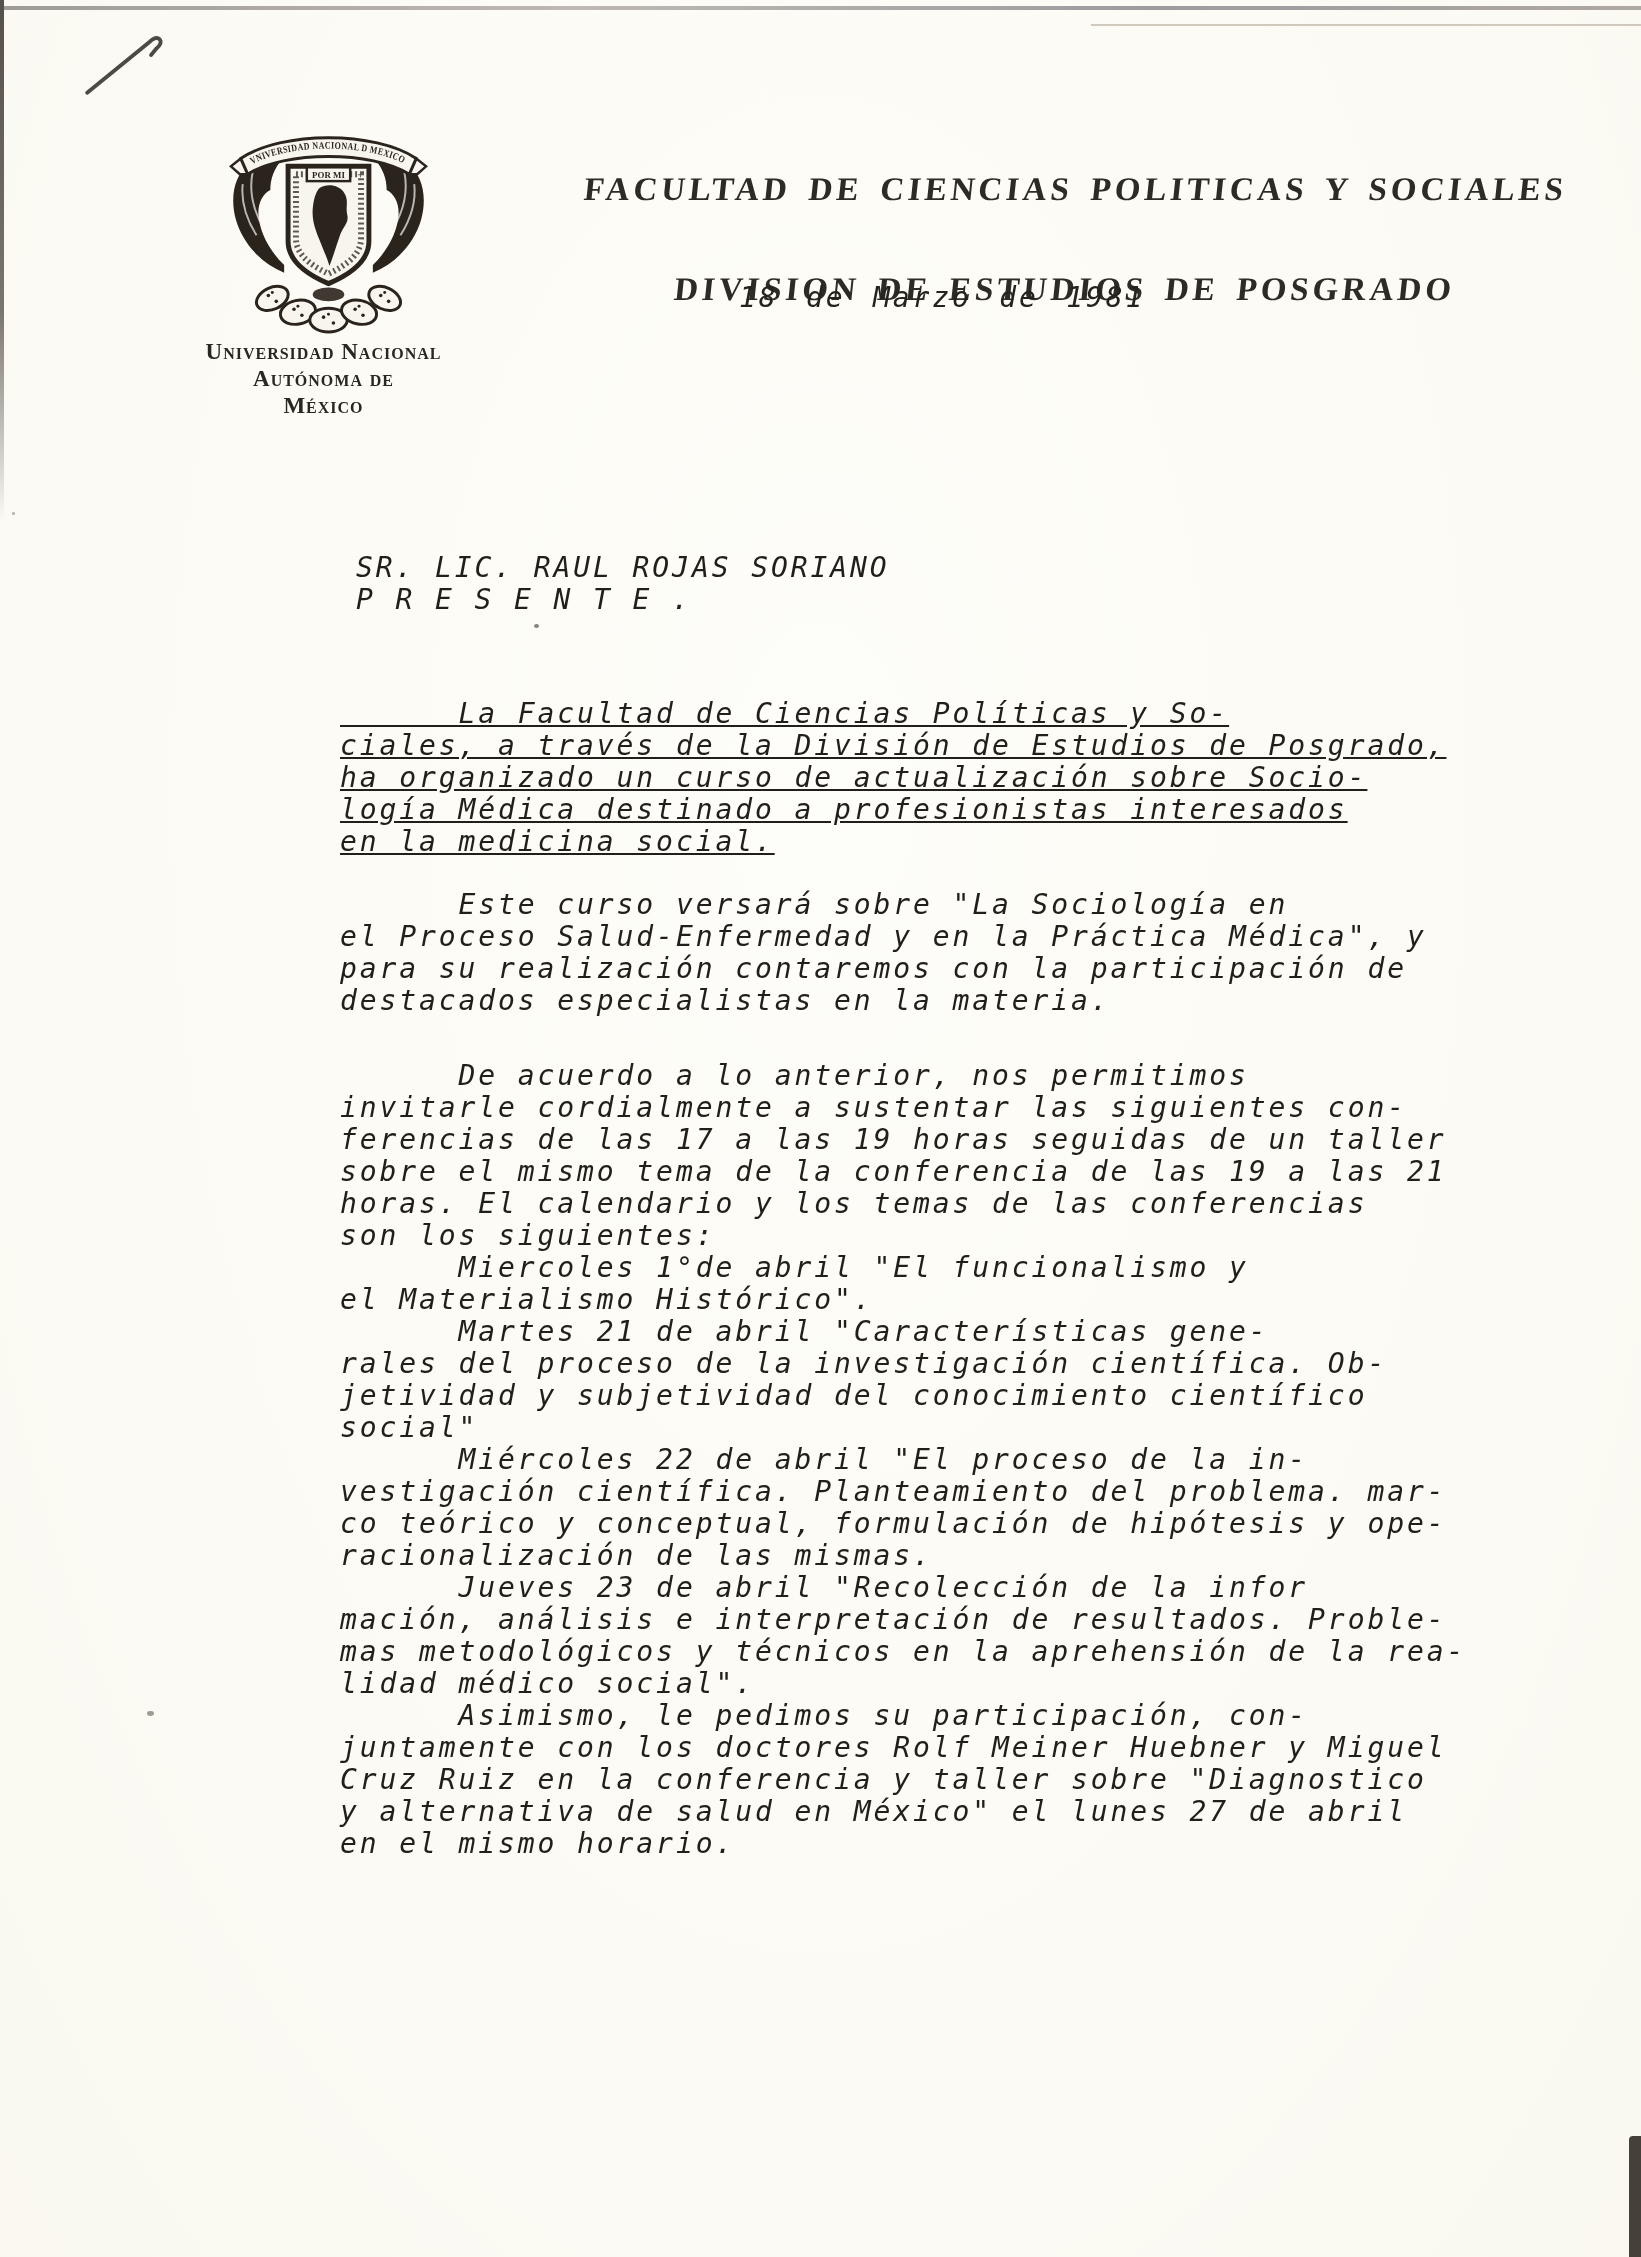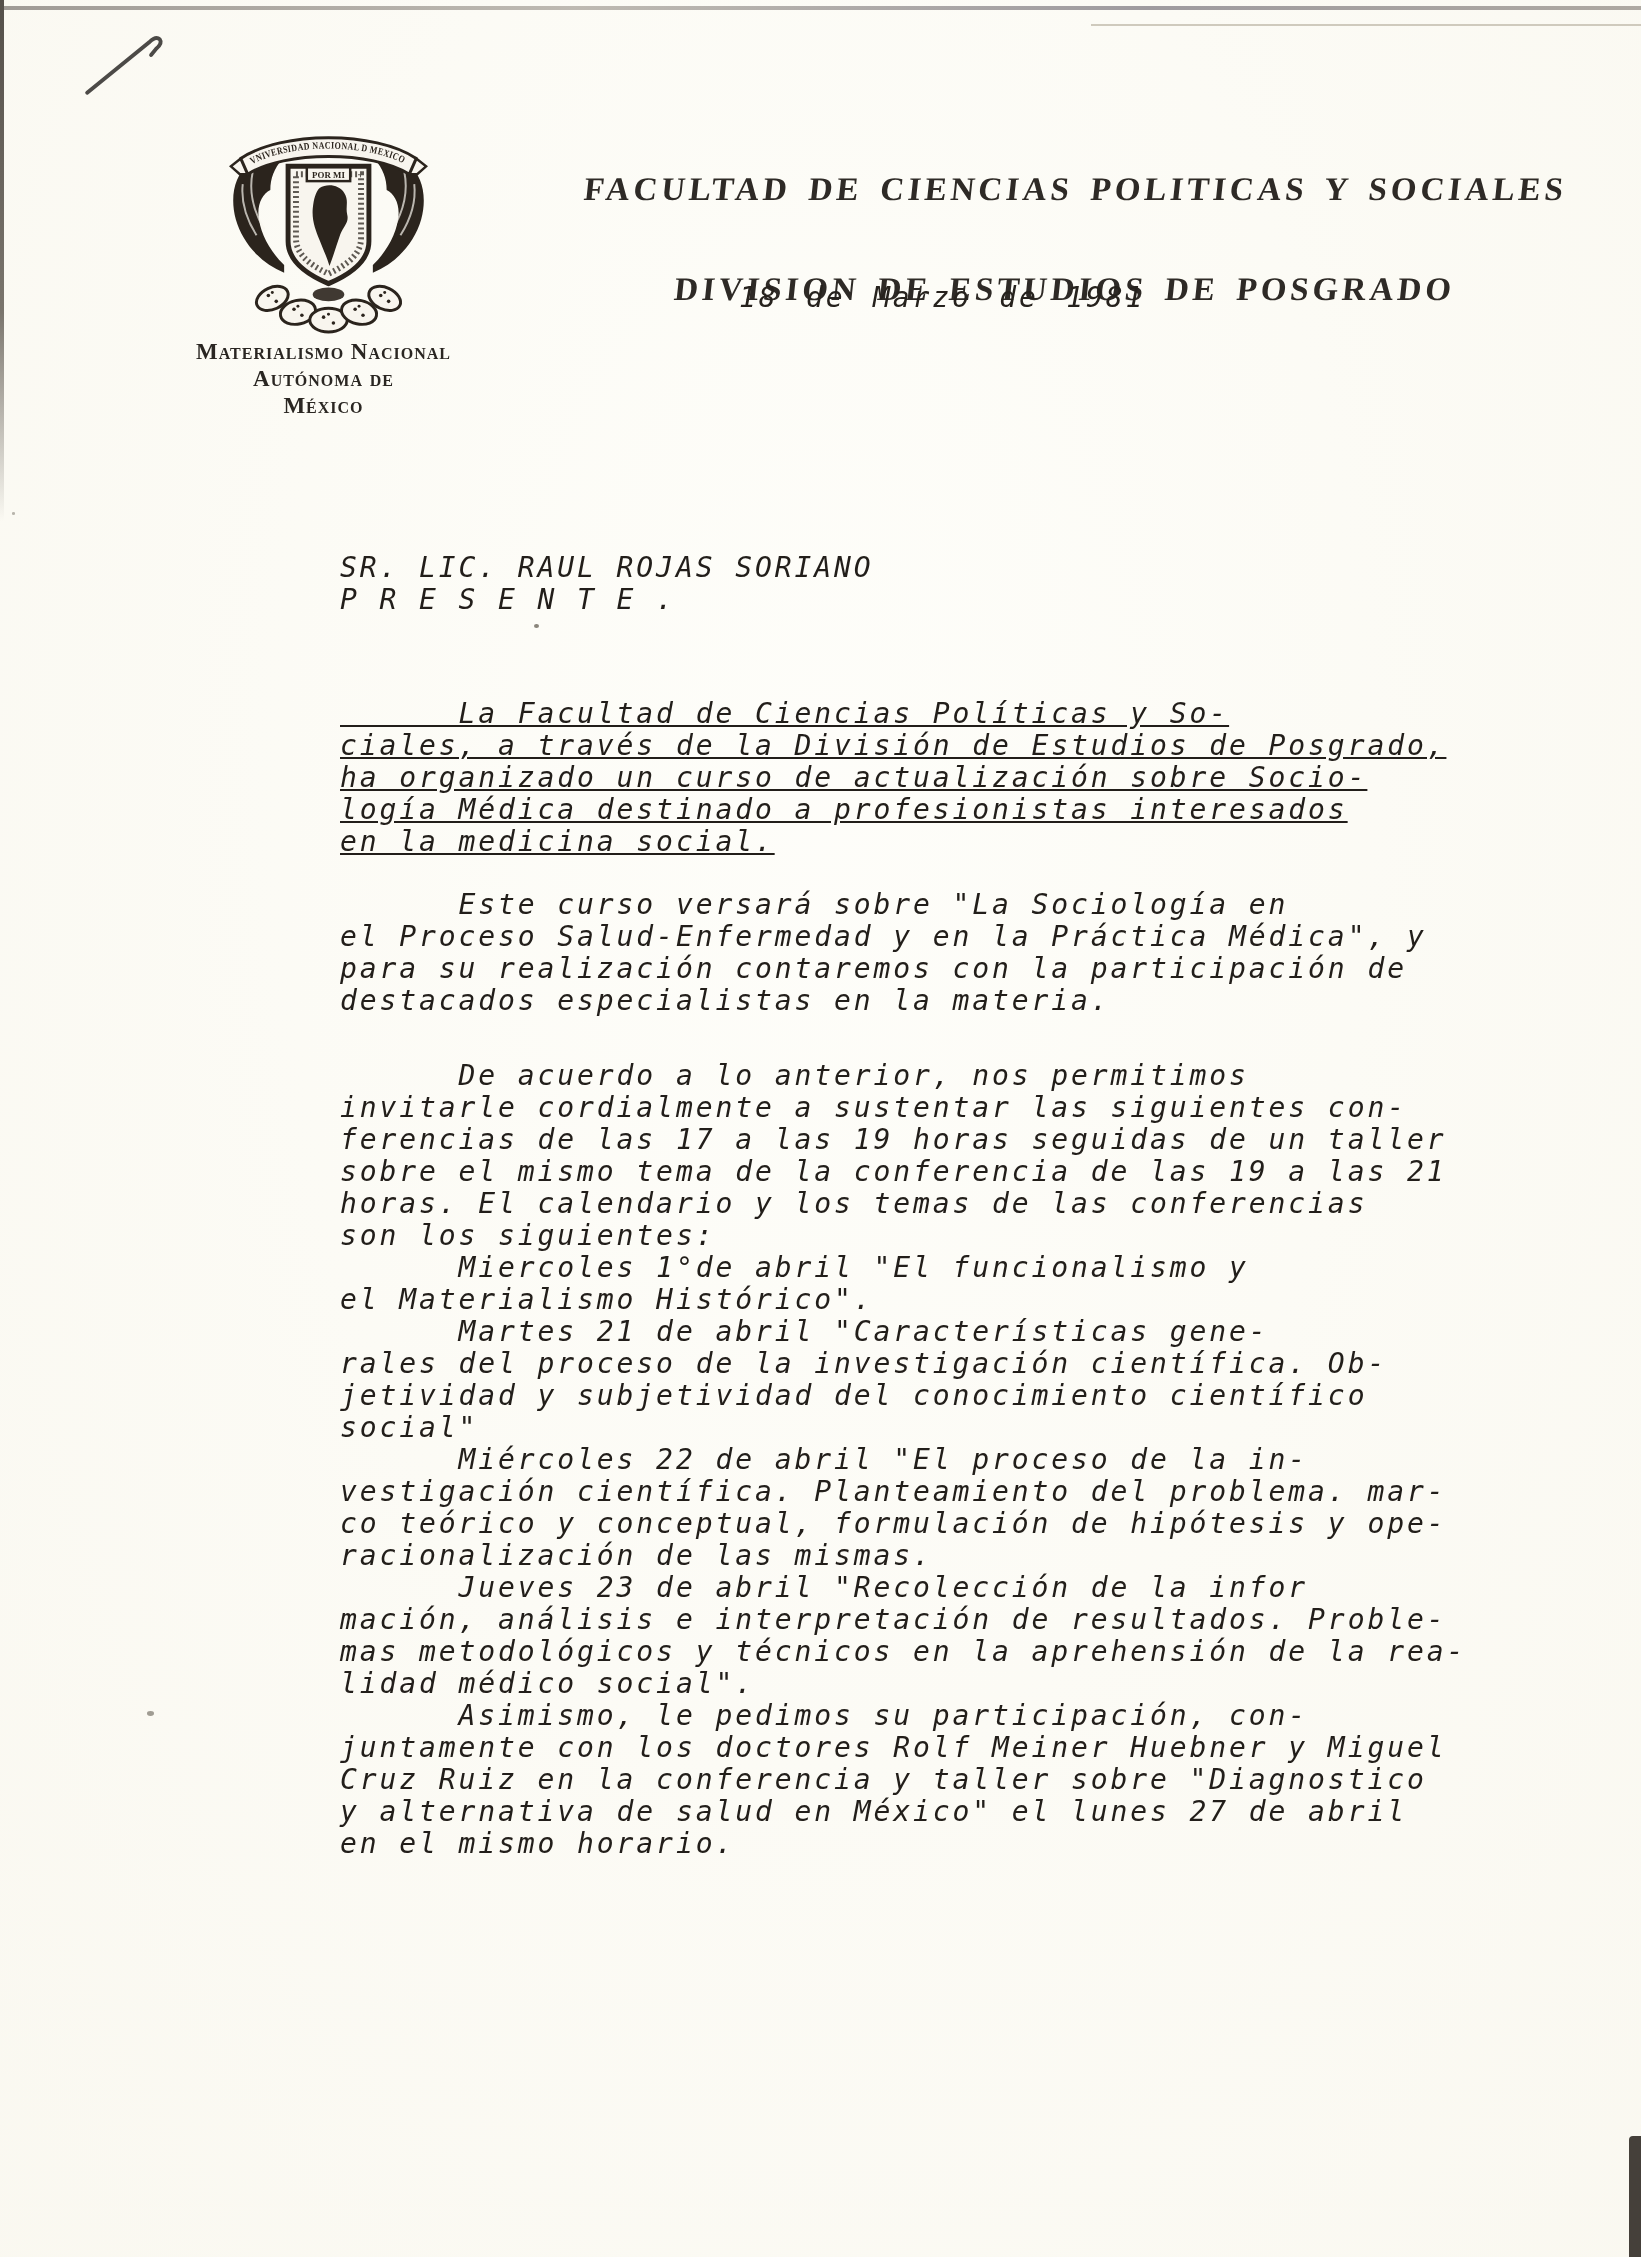--- a/index.html
+++ b/index.html
@@ -54,21 +54,21 @@
   }
   .body-block{
     position:absolute;left:340px;top:552px;width:1246px;
     font:italic 28px/32px "DejaVu Sans Mono",monospace;
     letter-spacing:2.9px;color:#221e1a;
   }
   .body-block .para{white-space:pre;}
   .para.p1{margin-top:82px;text-decoration:underline;}
   .para.p2{margin-top:31px;}
   .para.p3{margin-top:43px;}
-  .recipient{white-space:pre;}
+  .recipient{white-space:pre;margin-left:16px;}
 </style>
 </head>
 <body>
 
 <div class="paper-tint"></div>
 
 <div class="top-edge-line"></div>
 <div class="top-edge-line2"></div>
 <div class="left-edge-strip"></div>
 <div class="right-bottom-strip"></div>
@@ -124,21 +124,21 @@
   <path d="M194,54 L204,62 L195,70 L186,70 Z" fill="#f8f5ee" stroke="#2b241d" stroke-width="2.5"></path>
   <path d="M16,54 C58,26 152,26 194,54 L187,70 C149,46 61,46 23,70 Z" fill="#f8f5ee" stroke="#2b241d" stroke-width="3"></path>
   <defs>
       <path id="ribArc" d="M24,62 C62,38 148,38 186,62"></path>
     </defs>
   <text font-family="Liberation Serif, serif" font-weight="bold" font-size="10" fill="#2b241d" letter-spacing="0.5">
     <textPath href="#ribArc" startOffset="4" textLength="158" lengthAdjust="spacingAndGlyphs">VNIVERSIDAD NACIONAL D MEXICO</textPath>
   </text>
 </svg>
 
-<div class="univ-name">Materialismo Nacional
+<div class="univ-name">Universidad Nacional
 Autónoma de
 México</div>
 
 <div class="faculty"><span>FACULTAD DE CIENCIAS POLITICAS Y SOCIALES</span><br>
   <span>DIVISION DE ESTUDIOS DE POSGRADO</span>
 </div>
 
 <div class="date-line">18 de Marzo de 1981</div>
 
 <div class="body-block">

